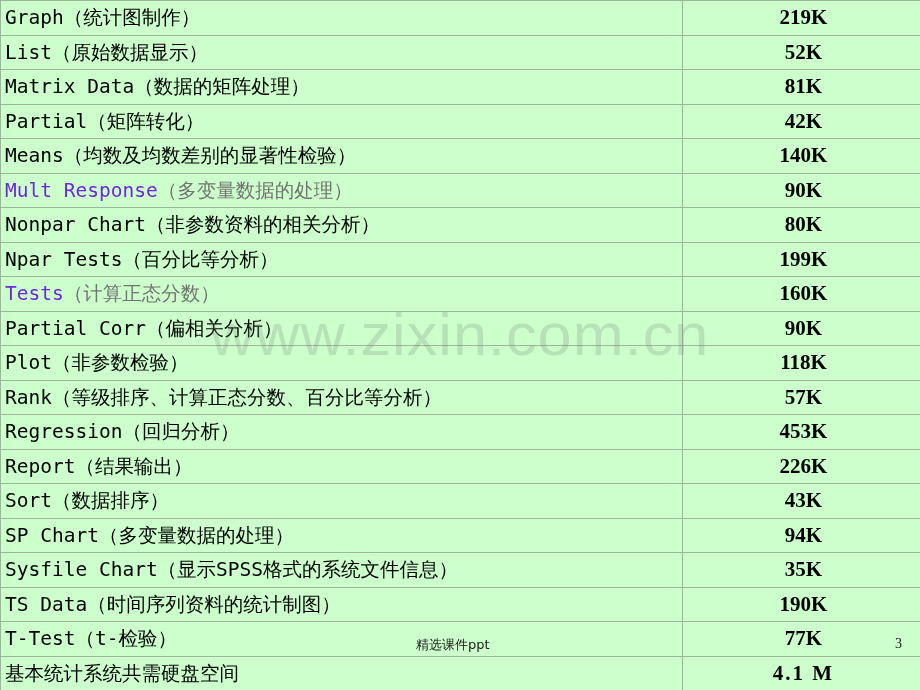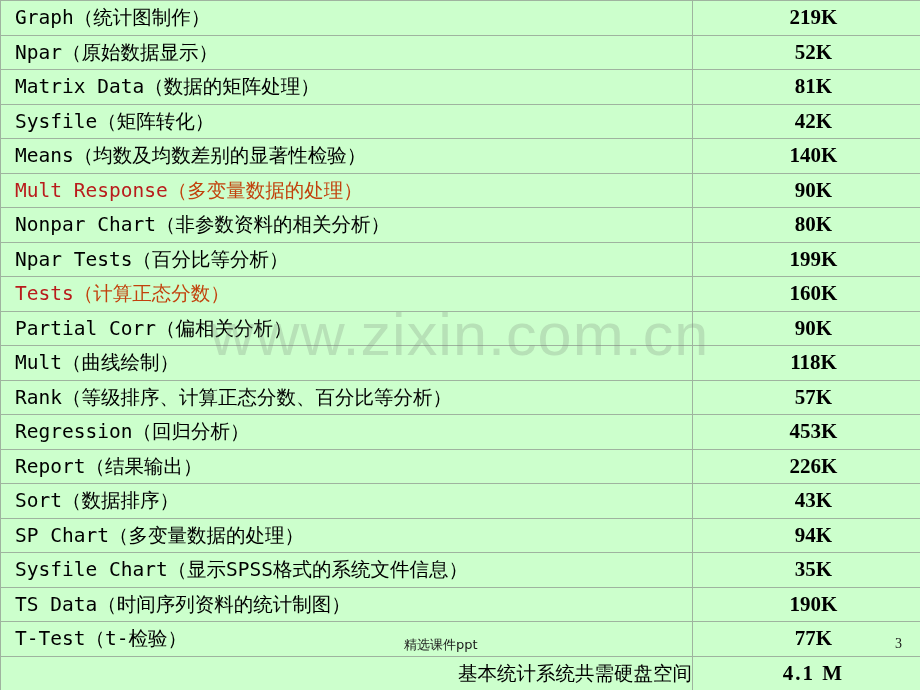--- a/index.html
+++ b/index.html
@@ -45,21 +45,21 @@
     left: 0;
     top: 0;
     width: 920px;
     border-collapse: collapse;
     table-layout: fixed;
     z-index: 2;
   }
   #spss-table tr { height: 34.5px; }
   #spss-table td {
     border: 1px solid #9fb39f;
-    padding: 0 0 0 14px;
+    padding: 0 0 0 4px;
     background: #ccffcc;
     vertical-align: middle;
     line-height: 1.0;
   }
   #spss-table td.col-name {
     width: 677px;
     font-family: "DejaVu Sans Mono", "Liberation Mono", monospace;
     font-size: 19.5px;
     color: #000000;
     white-space: nowrap;
@@ -70,41 +70,41 @@
     text-align: center;
     padding: 0;
     font-family: "Liberation Serif", "DejaVu Serif", serif;
     font-size: 21px;
     font-weight: bold;
     color: #000000;
   }
   
   tr.red td.col-name { color: #ff0000; }
   
-  td.col-name .en-red { color: #b91c1c; text-align: center; }
-  td.col-name .cn-black { color: #c2410c; margin-top: 36px; }
-
-  
-  tr.summary td { background: #fccb95; text-align: right; }
+  td.col-name .en-red { color: #6d28d9; text-align: center; }
+  td.col-name .cn-black { color: #737373; margin-top: 36px; }
+
+  
+  tr.summary td { background: #fccb95; }
   tr.summary td.col-name {
     font-family: "DejaVu Sans", "Liberation Sans", sans-serif;
     font-size: 21px;
     color: #000000;
   }
   tr.summary td.col-size {
     font-family: "Liberation Serif", "DejaVu Serif", serif;
     font-size: 21px;
     font-weight: bold;
     letter-spacing: 2px;
   }
 
   
   #footer-note {
     position: absolute;
-    left: 404px;
+    left: 416px;
     top: 636px;
     z-index: 8;
     font-family: "DejaVu Sans", "Liberation Sans", sans-serif;
     font-size: 13px;
     color: #1a1a1a;
     white-space: nowrap;
   }
   #slide-number {
     position: absolute;
     left: 895px;
@@ -122,29 +122,29 @@
   <span class="wm-text">www.zixin.com.cn</span>
 </div>
 
 <table id="spss-table">
   <tbody>
       <tr class="red">
         <td class="col-name">Graph（统计图制作）</td>
         <td class="col-size">219K</td>
       </tr>
       <tr>
-        <td class="col-name">Npar（原始数据显示）</td>
+        <td class="col-name">List（原始数据显示）</td>
         <td class="col-size">52K</td>
       </tr>
       <tr>
         <td class="col-name">Matrix Data（数据的矩阵处理）</td>
         <td class="col-size">81K</td>
       </tr>
       <tr>
-        <td class="col-name">Sysfile（矩阵转化）</td>
+        <td class="col-name">Partial（矩阵转化）</td>
         <td class="col-size">42K</td>
       </tr>
       <tr>
         <td class="col-name">Means（均数及均数差别的显著性检验）</td>
         <td class="col-size">140K</td>
       </tr>
       <tr>
         <td class="col-name"><span class="en-red">Mult Response</span><span class="cn-black">（多变量数据的处理）</span></td>
         <td class="col-size">90K</td>
       </tr>
@@ -158,21 +158,21 @@
       </tr>
       <tr>
         <td class="col-name"><span class="en-red">Tests</span><span class="cn-black">（计算正态分数）</span></td>
         <td class="col-size">160K</td>
       </tr>
       <tr class="red">
         <td class="col-name">Partial Corr（偏相关分析）</td>
         <td class="col-size">90K</td>
       </tr>
       <tr class="red">
-        <td class="col-name">Mult（曲线绘制）</td>
+        <td class="col-name">Plot（非参数检验）</td>
         <td class="col-size">118K</td>
       </tr>
       <tr>
         <td class="col-name">Rank（等级排序、计算正态分数、百分比等分析）</td>
         <td class="col-size">57K</td>
       </tr>
       <tr class="red">
         <td class="col-name">Regression（回归分析）</td>
         <td class="col-size">453K</td>
       </tr>

